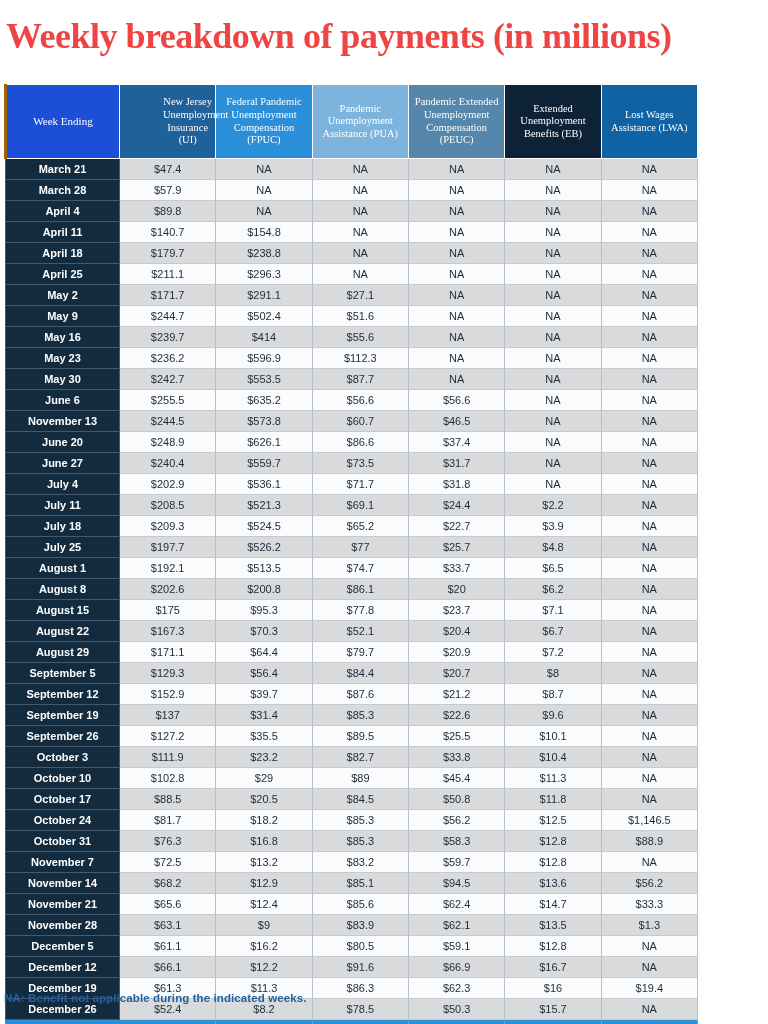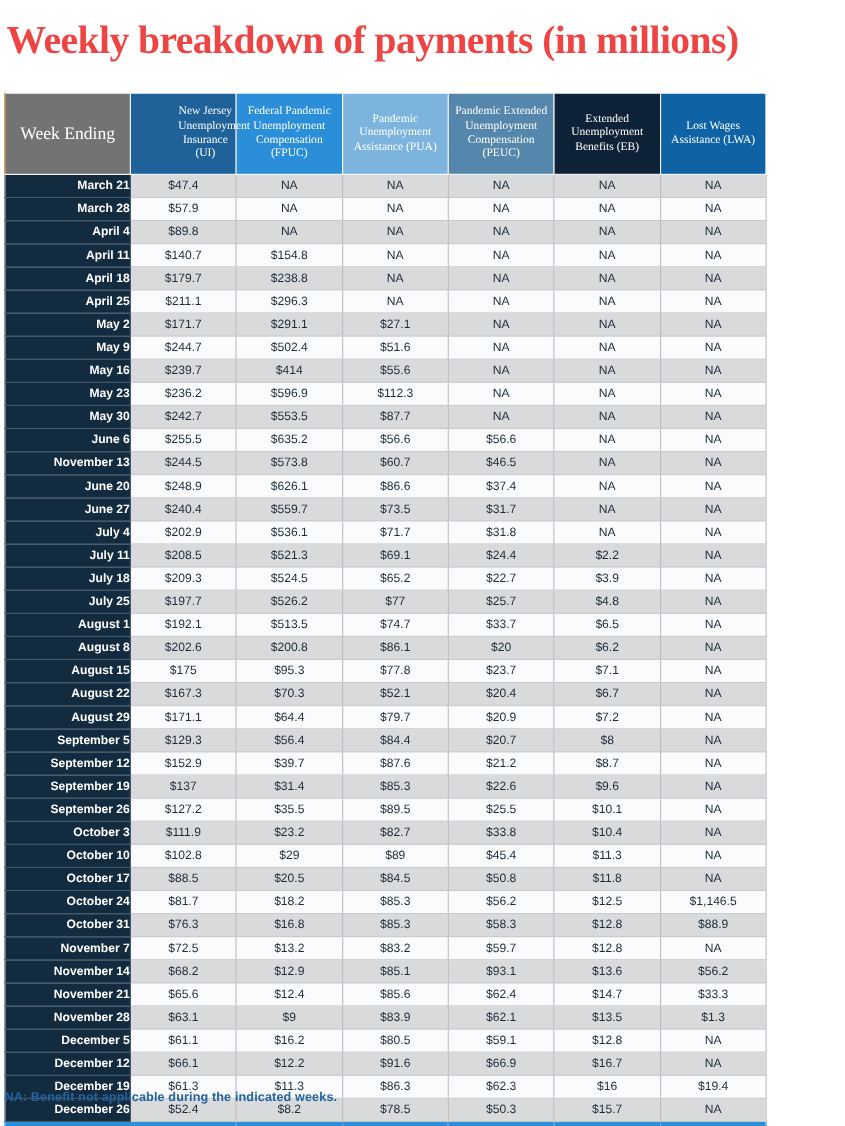--- a/index.html
+++ b/index.html
@@ -55,24 +55,24 @@
     line-height: 12.6px;
     font-weight: normal;
     font-family: "Liberation Serif", "DejaVu Serif", serif;
     color: #ffffff;
     text-align: center;
     vertical-align: middle;
     height: 74px;
     border: 1px solid #ffffff;
   }
   thead th.week-ending-head {
-    background: #737373;
-    font-size: 16px;
+    background: #1d4ed8;
+    font-size: 11px;
     line-height: 13px;
-    border-left: 1px solid #a16207;
+    border-left: 3px solid #a16207;
   }
   thead th.h-ui   { background: #1f6199; padding-left: 43px; }
   thead th.h-fpuc { background: #2a8fd8; }
   thead th.h-pua  { background: #7cb4dd; }
   thead th.h-peuc { background: #5487ab; }
   thead th.h-eb   { background: #0d2236; }
   thead th.h-lwa  { background: #0f63a5; }
 
   
   tbody td {
@@ -89,21 +89,21 @@
   }
 
   tbody th.week-cell {
     height: 20px;
     padding: 0 0;
     background: #132b3f;
     color: #ffffff;
     font-size: 11px;
     font-weight: bold;
     line-height: 20px;
-    text-align: right;
+    text-align: center;
     vertical-align: middle;
     border: 1px solid #46586a;
     white-space: nowrap;
   }
 
   tbody tr.odd  td { background: #d9dadc; }
   tbody tr.even td { background: #fafbfc; }
 
   tbody tr.odd td  { border-top: 1px solid #c6cacf; border-bottom: 1px solid #c6cacf; }
   tbody tr.even td { border-top: 1px solid #c6cacf; border-bottom: 1px solid #c6cacf; }
@@ -479,21 +479,21 @@
             <td>$83.2</td>
             <td>$59.7</td>
             <td>$12.8</td>
             <td>NA</td>
           </tr>
           <tr class="odd">
             <th class="week-cell">November 14</th>
             <td>$68.2</td>
             <td>$12.9</td>
             <td>$85.1</td>
-            <td>$93.1</td>
+            <td>$94.5</td>
             <td>$13.6</td>
             <td>$56.2</td>
           </tr>
           <tr class="even">
             <th class="week-cell">November 21</th>
             <td>$65.6</td>
             <td>$12.4</td>
             <td>$85.6</td>
             <td>$62.4</td>
             <td>$14.7</td>

